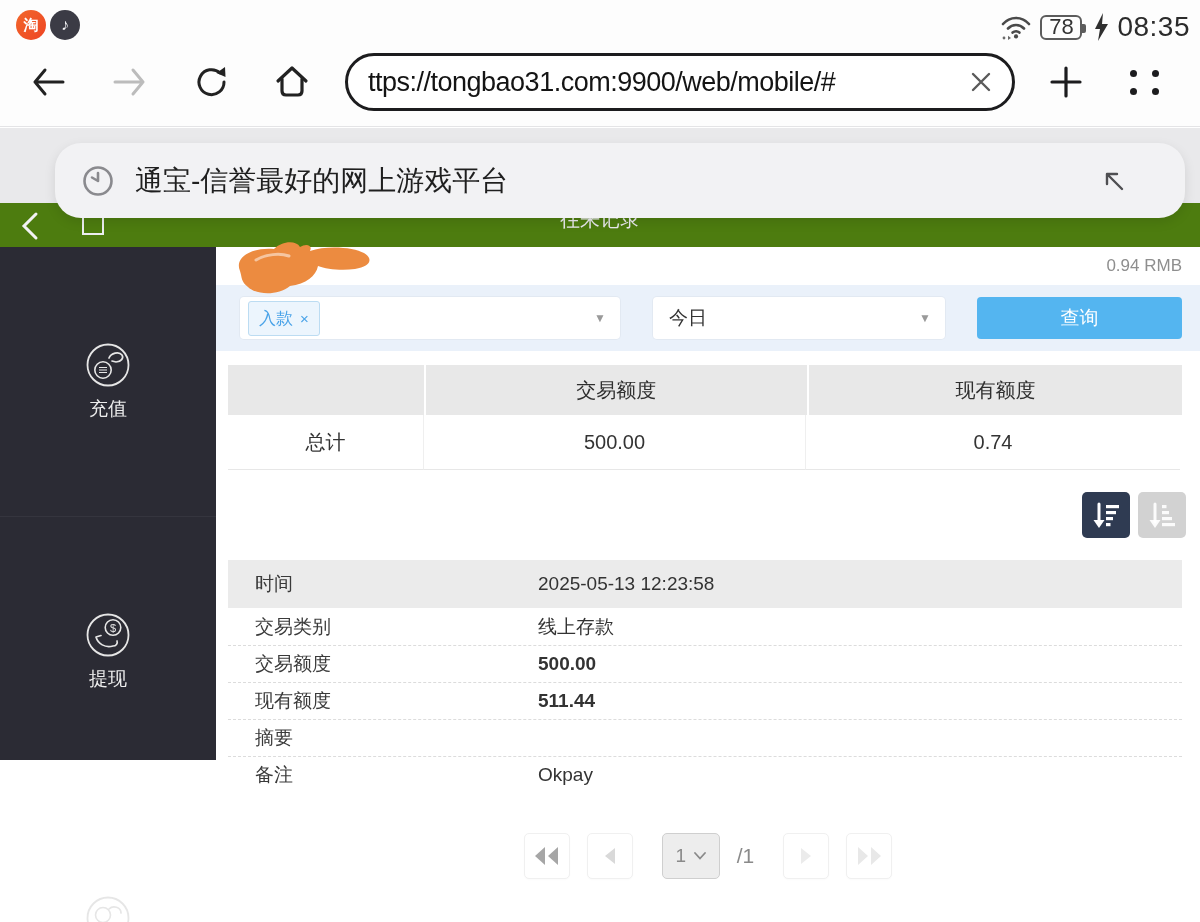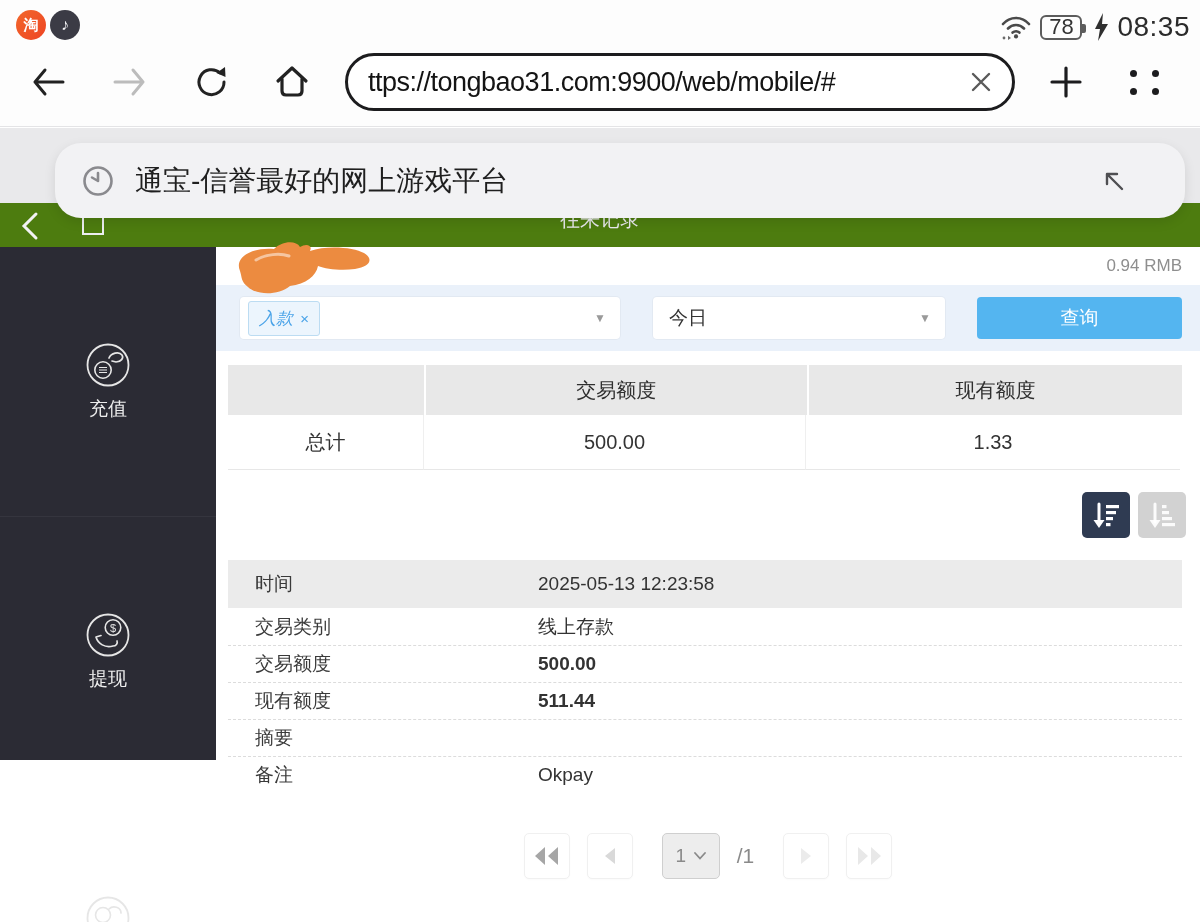--- a/index.html
+++ b/index.html
@@ -43,21 +43,21 @@
   
   .main { position:absolute; left:216px; top:247px; width:984px; height:675px; background:#fff; }
   .balance { position:absolute; right:18px; top:9px; font-size:17px; color:#8e8e8e; }
   .scribble { position:absolute; left:6px; top:-8px; z-index:4; }
 
   .filter-strip { position:absolute; left:0; top:38px; width:984px; height:66px; background:#eaf1fa; }
   .dd { position:absolute; top:12px; height:42px; background:#fff; border-radius:4px; box-shadow:0 0 0 1px rgba(0,0,0,0.03); display:flex; align-items:center; }
   .dd-caret { position:absolute; right:14px; font-size:12px; color:#9a9a9a; }
   .dd1 { left:24px; width:380px; }
   .dd2 { left:437px; width:292px; padding-left:16px; font-size:19px; color:#333; }
-  .tag { margin-left:8px; padding:5px 10px; background:#ecf5fd; border:1px solid #bcdcf2; border-radius:3px; font-size:17px; color:#4aa3e8; display:flex; align-items:center; gap:7px;font-style:italic; }
+  .tag { margin-left:8px; padding:5px 10px; background:#ecf5fd; border:1px solid #bcdcf2; border-radius:3px; font-size:17px; color:#4aa3e8; display:flex; align-items:center; gap:7px; }
   .tag-x { font-size:15px; }
   .search-btn { position:absolute; left:761px; top:12px; width:205px; height:42px; background:#54b5f0; border-radius:4px; color:#fff; font-size:19px; display:flex; align-items:center; justify-content:center; cursor:pointer;text-align:center; }
 
   .summary { position:absolute; left:12px; top:118px; width:954px; }
   .sum-head { display:flex; gap:2px; background:#fff; }
   .sum-head > div { height:50px; background:#e8e8e8; display:flex; align-items:center; justify-content:center; font-size:20px; color:#2f2f2f; }
   .sum-body { display:flex; }
   .sum-body > div { height:55px; background:#fff; display:flex; align-items:center; justify-content:center; font-size:20px; color:#333; border-bottom:1px solid #e7e7e7; }
   .c1 { width:196px; } .c2 { width:382px; } .c3 { width:374px; }
   .sum-body .c1, .sum-body .c2 { border-right:1px solid #efefef; }
@@ -252,21 +252,21 @@
 
     <div class="summary">
       <div class="sum-head">
         <div class="c1"></div>
         <div class="c2">交易额度</div>
         <div class="c3">现有额度</div>
       </div>
       <div class="sum-body">
         <div class="c1">总计</div>
         <div class="c2">500.00</div>
-        <div class="c3">1.33</div>
+        <div class="c3">0.74</div>
       </div>
     </div>
 
     <div class="sort-group">
       <div class="sort-btn active">
         <svg width="30" height="30" viewBox="0 0 30 30">
           <path d="M8,4 V22" stroke="#fff" stroke-width="3" stroke-linecap="round"></path>
           <polygon points="8,28 2.5,20 13.5,20" fill="#fff"></polygon>
           <rect x="15" y="5" width="13" height="3.2" fill="#fff"></rect>
           <rect x="15" y="11" width="10" height="3.2" fill="#fff"></rect>

